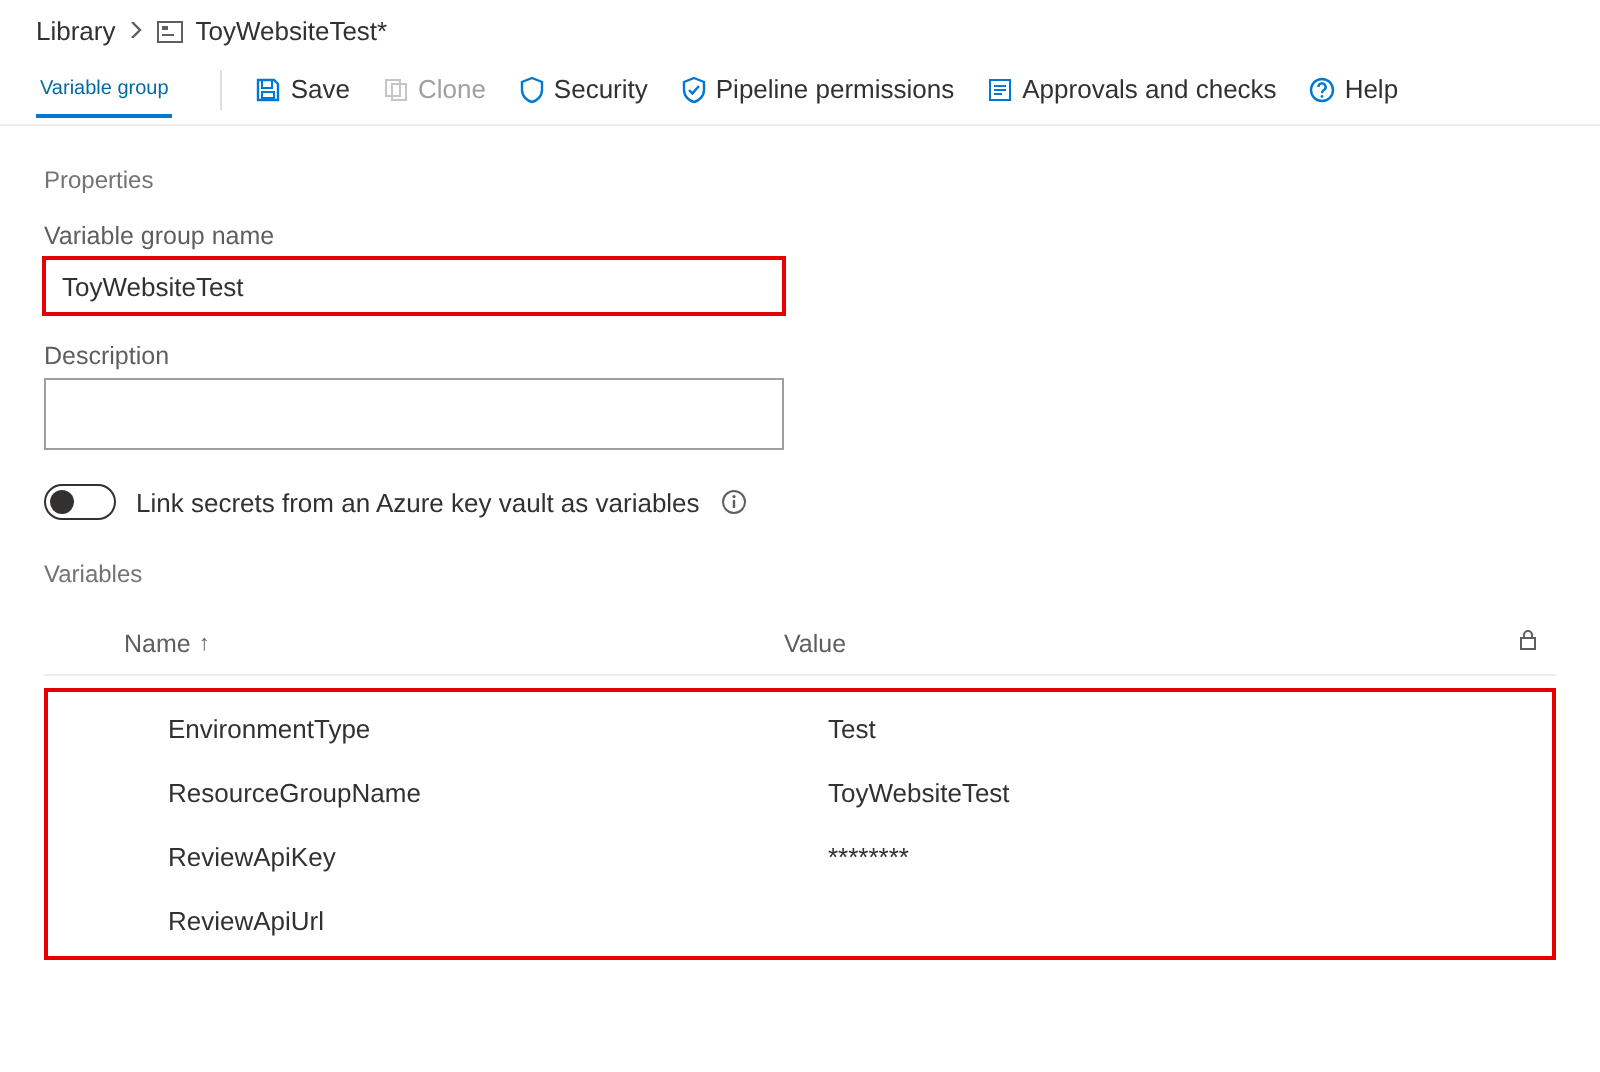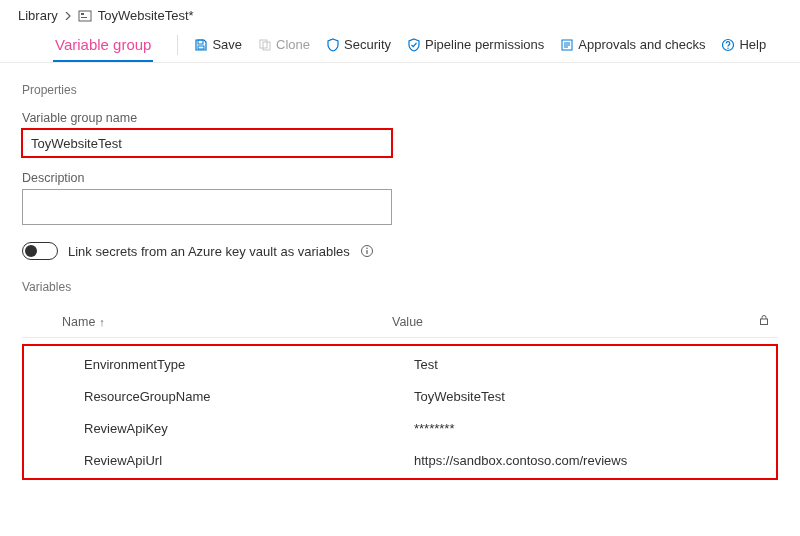--- a/index.html
+++ b/index.html
@@ -25,27 +25,26 @@
   .bc-title { font-size: 13px; }
   .toolbar {
     display: flex;
     align-items: center;
     gap: 0;
     padding: 0 18px;
     height: 36px;
     border-bottom: 1px solid #edebe9;
   }
   .tab {
-    font-size: 15px;
-    color: #ec4899;
+    font-size: 10px;
+    color: #0369a1;
     padding: 8px 2px 7px 2px;
     margin-right: 16px;
     border-bottom: 2px solid transparent;
     cursor: pointer;
-    margin-left: 35px;
   }
   .tab.active { border-bottom: 2px solid #0078d4; font-weight:400; }
   .tb-divider {
     width: 1px; height: 20px; background: #e1dfdd; margin: 0 8px;
   }
   .tb-btn {
     display: inline-flex;
     align-items: center;
     gap: 4px;
     padding: 4px 8px;
@@ -277,19 +276,18 @@
       </div>
       <div class="var-row">
         <div></div>
         <div>ReviewApiKey</div>
         <div>********</div>
         <div></div>
       </div>
       <div class="var-row">
         <div></div>
         <div>ReviewApiUrl</div>
-        <div>https://sandbox.contoso.com/reviews</div>
         <div></div>
       </div>
     </div>
 
   </div>
 </div>
 
 </body></html>

